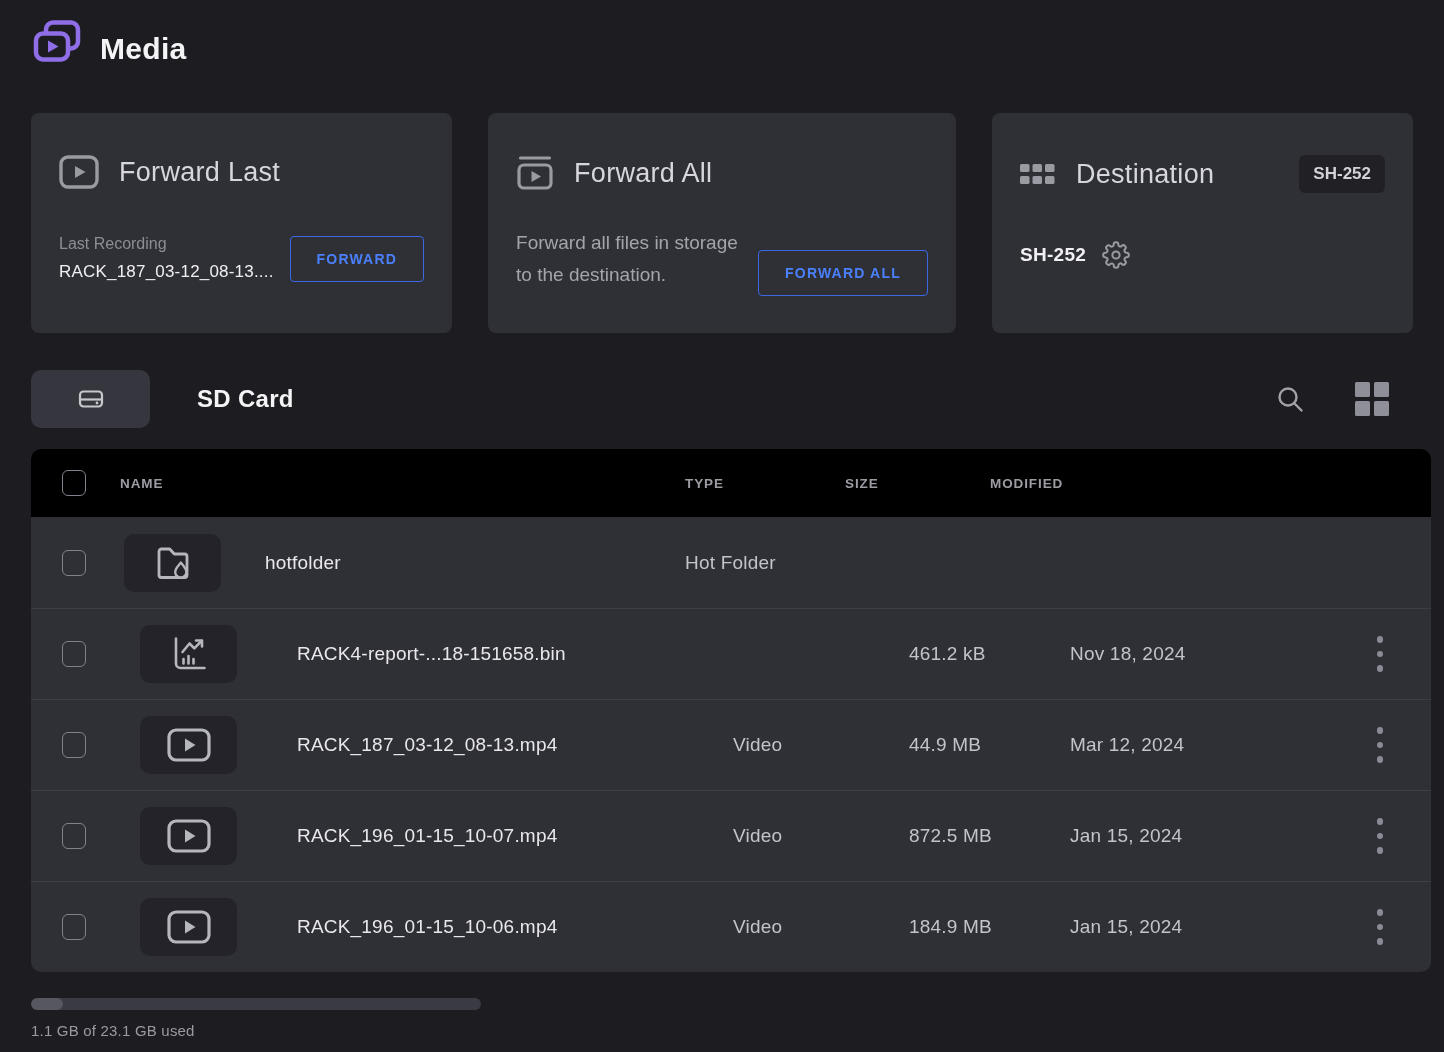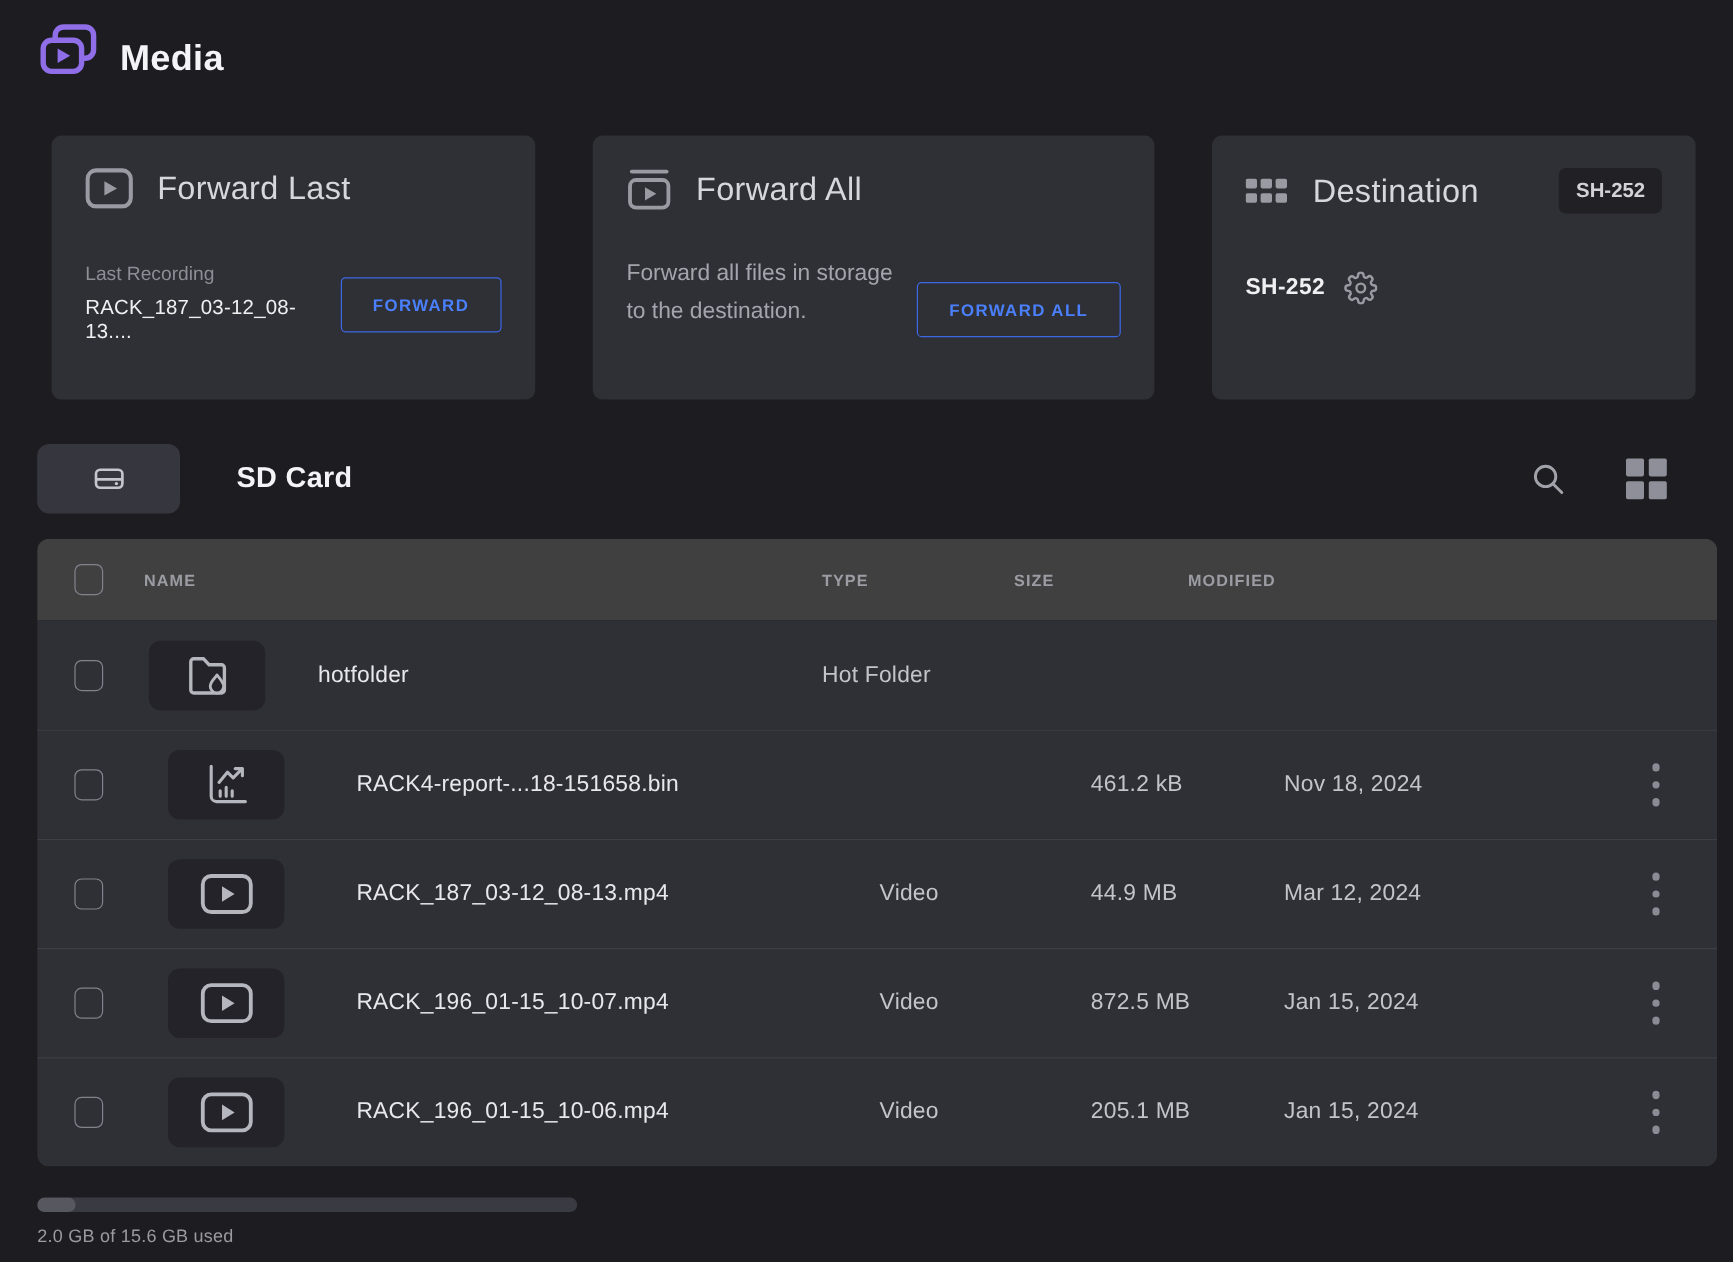--- a/index.html
+++ b/index.html
@@ -10,21 +10,21 @@
     overflow:hidden;
     position:relative;
     color:#e8e8ec;
   }
   
   .page-header { display:flex; align-items:flex-end; gap:17px; padding:18px 31px 0; }
   .page-title { font-size:30px; font-weight:700; color:#f4f4f6; letter-spacing:.3px; }
 
   
   .cards { display:grid; grid-template-columns:repeat(3,1fr); gap:36px; margin:47px 31px 0; }
-  .card { background:#2f2f36; border-radius:8px; height:220px; padding:19px 28px;margin-left:12px; }
+  .card { background:#2f2f36; border-radius:8px; height:220px; padding:34px 28px; }
   .card-head { display:flex; align-items:center; gap:20px; margin-top:8px; }
   .card-title { font-size:27px; font-weight:500; color:#d6d6dc; letter-spacing:.3px; flex:1; }
   .badge { background:#202025; border-radius:6px; padding:9px 14px; font-size:17px; font-weight:600; color:#d2d2d8; }
   .card-flex { display:flex; justify-content:space-between; align-items:center; margin-top:46px; }
   .rec-label { font-size:16px; color:#8d8d96; }
   .rec-value { font-size:17px; color:#f0f0f3; margin-top:9px; letter-spacing:.2px; }
   .outline-btn {
     background:transparent; border:1px solid #3c68e6; color:#4a80fb;
     font-family:inherit; font-size:14px; font-weight:700; letter-spacing:1.2px;
     padding:14px 26px; border-radius:4px; cursor:pointer; white-space:nowrap;
@@ -42,21 +42,21 @@
     display:flex; align-items:center; justify-content:center; cursor:pointer; }
   .toolbar-title { font-size:24px; font-weight:700; color:#f4f4f6; margin-left:47px; letter-spacing:.3px; }
   .toolbar-spacer { flex:1; }
   .search-btn { margin-right:49px; }
   .grid-btn { margin-right:23px; }
 
   
   .table { margin:21px 13px 0 31px; width:1400px; border-radius:10px; overflow:hidden; }
   .row-grid { display:grid; grid-template-columns:58px 145px 420px 160px 145px 1fr 40px;
     align-items:center; padding:0 31px; }
-  .thead { height:68px; background:#404040; }
+  .thead { height:68px; background:#000000; }
   .th { font-size:13.5px; font-weight:700; color:#9c9ca4; letter-spacing:.9px; }
   .row { height:91px; background:#2f2f36; }
   .row + .row { border-top:1px solid #3e3e46;gap:16px; }
   .checkbox { width:24px; height:26px; border:1.5px solid #82828c; border-radius:6px;
     background:transparent; cursor:pointer; }
   .tile { width:97px; height:58px; margin-left:4px; background:#232329; border-radius:10px;
     display:flex; align-items:center; justify-content:center; }
   .cell-name { font-size:19px; color:#e8e8ec; letter-spacing:.2px; }
   .cell { font-size:19px; color:#c3c3ca; letter-spacing:.2px; }
   .kebab { width:40px; height:60px; display:flex; flex-direction:column; align-items:center;
@@ -297,27 +297,27 @@
     <span class="tile">
   <span style="display:flex;">
     <svg width="46" height="36" viewBox="0 0 46 36" fill="none">
       <rect x="3" y="3" width="40" height="30" rx="7" stroke="#b6b6be" stroke-width="3.2"></rect>
       <path d="M19 11.5 L29.5 18 L19 24.5 Z" fill="#b6b6be"></path>
     </svg>
   </span>
 </span>
     <span class="cell-name">RACK_196_01-15_10-06.mp4</span>
     <span class="cell">Video</span>
-    <span class="cell">205.1 MB</span>
+    <span class="cell">184.9 MB</span>
     <span class="cell">Jan 15, 2024</span>
     <button class="kebab" aria-label="row menu">
       <span class="dot"></span>
       <span class="dot"></span>
       <span class="dot"></span>
     </button>
   </div>
 </div>
 </section>
 
 <div class="storage-bar">
   <div class="storage-fill" style="width: 7%;"></div>
 </div>
-<div class="storage-text">2.0 GB of 15.6 GB used</div>
+<div class="storage-text">1.1 GB of 23.1 GB used</div>
 
 </body></html>

